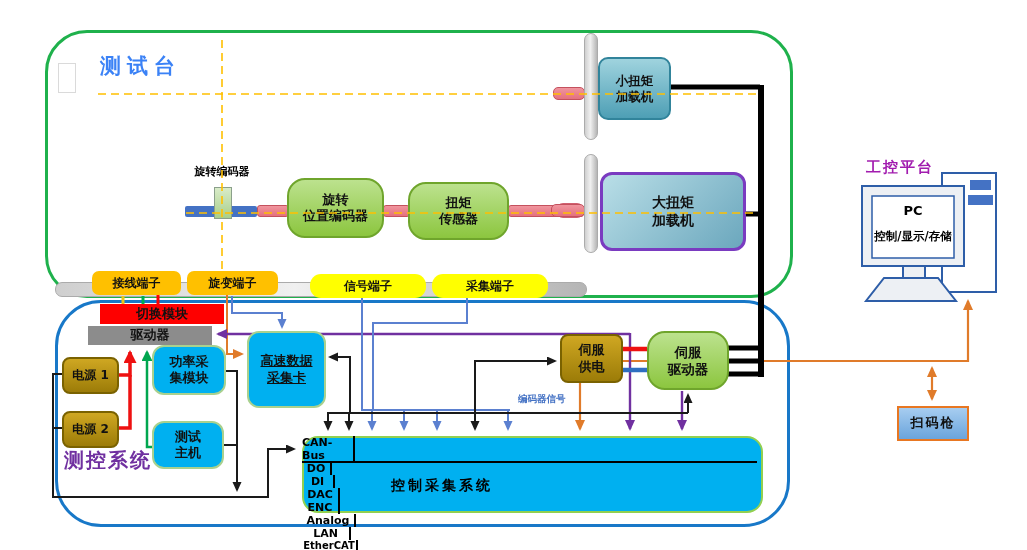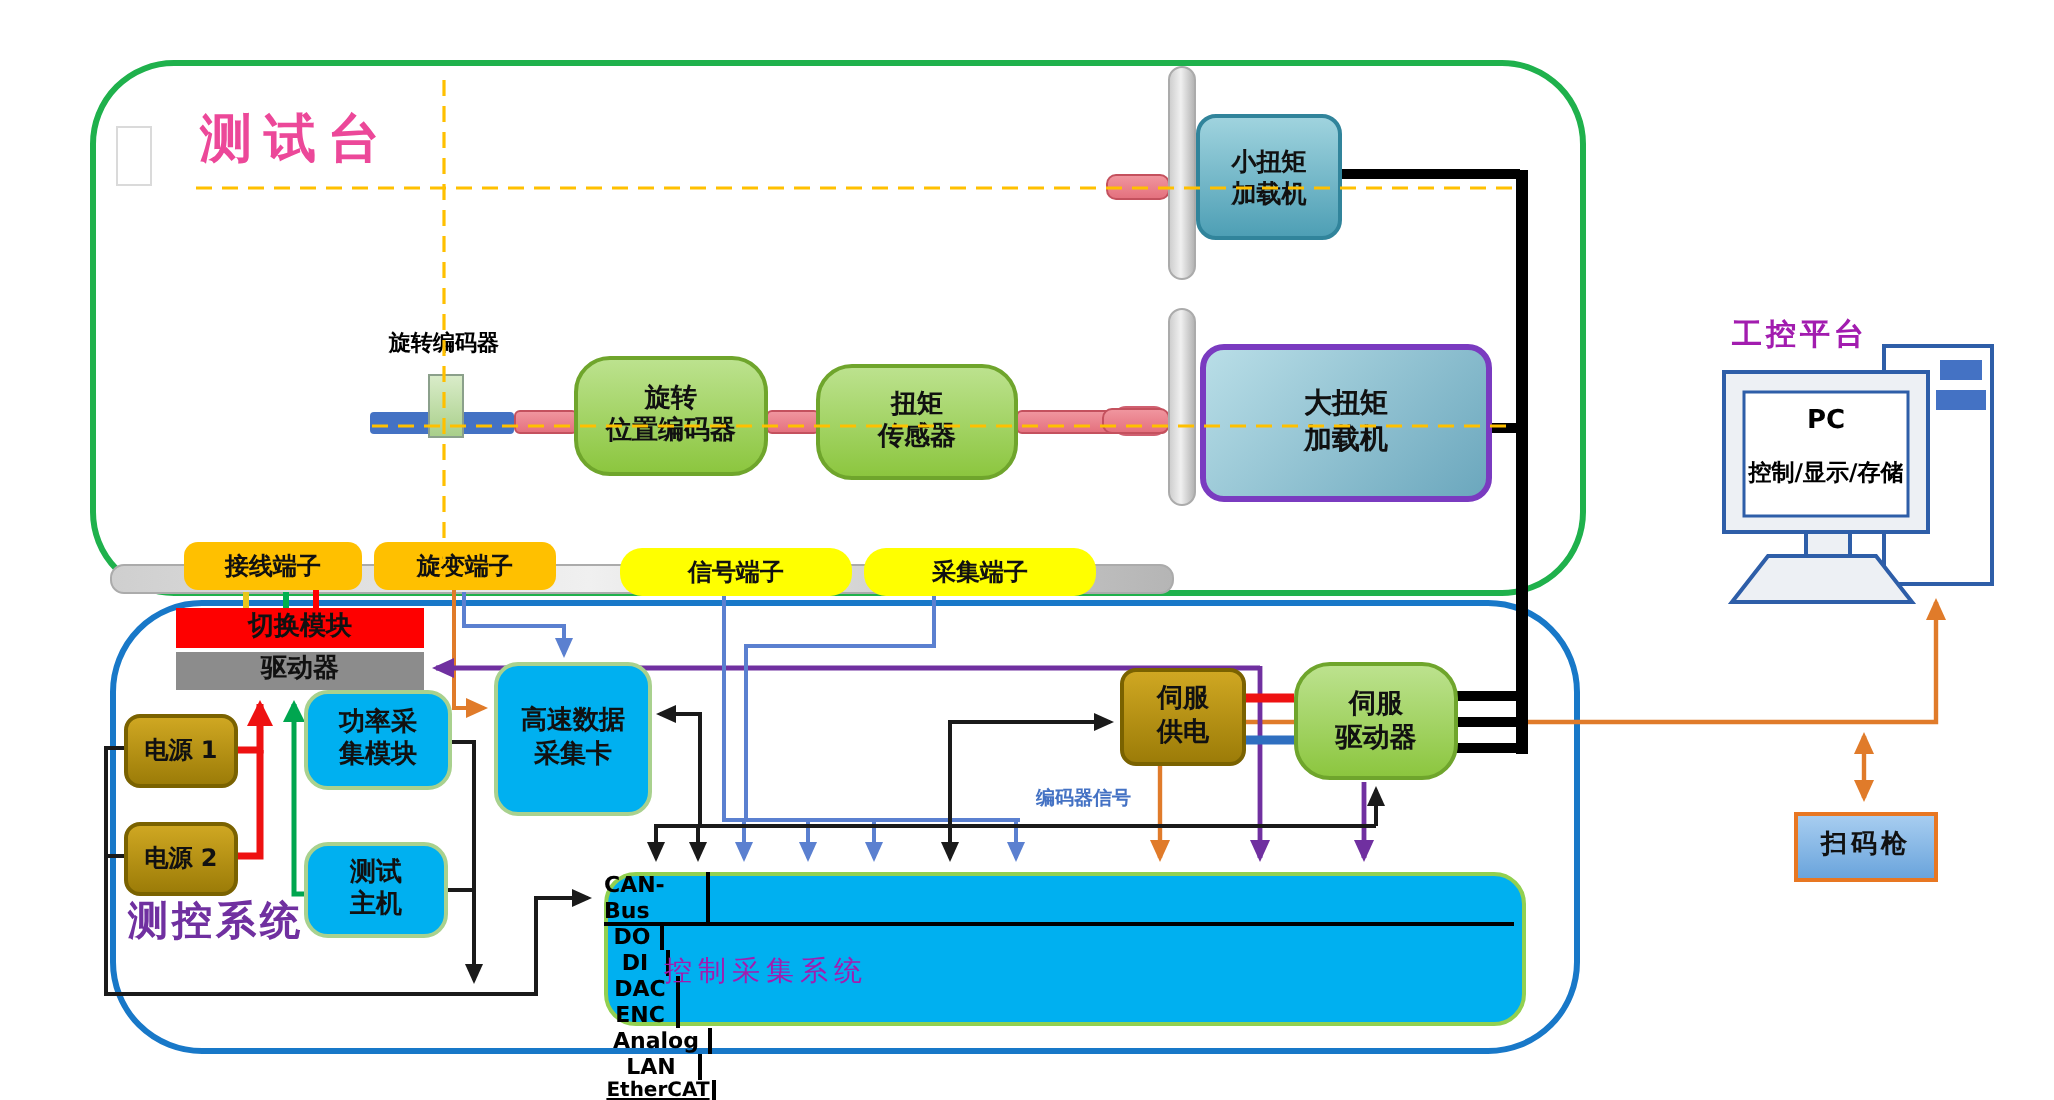--- a/index.html
+++ b/index.html
@@ -10,21 +10,21 @@
       font-weight:bold;color:#111;white-space:pre-line;line-height:1.25;}
   .container{border-style:solid;background:transparent;}
   .green-node{background:linear-gradient(180deg,#bce28e,#8cc63f);border:2px solid #6fa52c;border-radius:18px;}
   .blue-node{background:linear-gradient(180deg,#4e93e0,#2a63c8);border:2px solid #bfe3f5;border-radius:10px;}
   .teal-node{background:linear-gradient(180deg,#9fd3de,#4e9fb5);border:2px solid #31849b;border-radius:10px;}
   .bigteal-node{background:linear-gradient(135deg,#b9dee7,#6ba7bd);border:3px solid #7a3bc0;border-radius:12px;}
   .gold-node{background:linear-gradient(180deg,#cfa722,#9c7c08);border:2px solid #7a6200;border-radius:8px;}
   .cyan-node{background:#00b0f0;border:2px solid #a9d18e;border-radius:12px;}
   .orange-term{background:#ffc000;border-radius:7px;}
   .yellow-term{background:#ffff00;border-radius:11px;}
-  .red-bar{background:#fe0000;}
+  .red-bar{background:#fe0000;margin-left:12px;}
   .gray-bar{background:#8c8c8c;}
   .scan-node{background:linear-gradient(180deg,#a7cdf0,#6aa4dc);border:2px solid #e87722;}
   .shaft-pink{background:linear-gradient(180deg,#f0959e,#e4717e);border:1px solid #c4515e;border-radius:3px;}
   .shaft-blue{background:#4472c4;border-radius:2px;}
   .graybar{background:linear-gradient(90deg,#cfcfcf,#f0f0f0 45%,#b5b5b5);border:1px solid #ababab;border-radius:7px;}
   .cells{display:flex;flex-direction:column;}
   .cell{display:flex;align-items:center;justify-content:center;font-weight:bold;
         font-size:11px;color:#000;border-right:2px solid #000;box-sizing:border-box;}
   .cell:last-child{border-right:none;}
   svg{position:absolute;left:0;top:0;pointer-events:none;}
@@ -115,21 +115,21 @@
 
     <rect x="942" y="173" width="54" height="119" fill="#ffffff" stroke="#2e5ea8" stroke-width="2"></rect>
     <rect x="970" y="180" width="21" height="10" fill="#4472c4"></rect>
     <rect x="968" y="195" width="25" height="10" fill="#4472c4"></rect>
     <rect x="862" y="186" width="102" height="80" fill="#edf0f4" stroke="#2e5ea8" stroke-width="2"></rect>
     <rect x="872" y="196" width="82" height="62" fill="#ffffff" stroke="#2e5ea8" stroke-width="1.5"></rect>
     <rect x="903" y="266" width="22" height="12" fill="#edf0f4" stroke="#2e5ea8" stroke-width="2"></rect>
     <polygon points="884,278 938,278 956,301 866,301" fill="#edf0f4" stroke="#2e5ea8" stroke-width="2"></polygon>
   </svg>
 
-  <div class="abs" style="left:100px;top:52px;font-size:26px;font-weight:bold;letter-spacing:6px;color:#ec4899;">测试台</div>
+  <div class="abs" style="left:100px;top:52px;font-size:21px;font-weight:bold;letter-spacing:6px;color:#3b82f6;">测试台</div>
 
 
   <div class="abs shaft-blue" style="left:185px;top:206px;width:72px;height:11px;"></div>
   <div class="abs shaft-pink" style="left:257px;top:205px;width:32px;height:12px;"></div>
   <div class="abs shaft-pink" style="left:383px;top:205px;width:27px;height:12px;"></div>
   <div class="abs shaft-pink" style="left:508px;top:205px;width:76px;height:12px;"></div>
   <div class="abs" style="left:556px;top:203px;width:28px;height:15px;background:linear-gradient(180deg,#f6b6bd,#ec8b96);border:1px solid #d06070;border-radius:7px;"></div>
   <div class="abs shaft-pink" style="left:553px;top:87px;width:32px;height:13px;border-radius:5px;"></div>
   <div class="abs shaft-pink" style="left:551px;top:204px;width:34px;height:13px;border-radius:5px;"></div>
 
@@ -155,21 +155,21 @@
 
   <div class="abs bx red-bar" style="left:88px;top:304px;width:124px;height:20px;font-size:13px;">切换模块</div>
   <div class="abs bx gray-bar" style="left:88px;top:326px;width:124px;height:19px;font-size:13px;">驱动器</div>
 
   <div class="abs bx gold-node" style="left:62px;top:357px;width:57px;height:37px;font-size:12px;">电源 1</div>
   <div class="abs bx gold-node" style="left:62px;top:411px;width:57px;height:37px;font-size:12px;">电源 2</div>
   <div class="abs bx cyan-node" style="left:152px;top:345px;width:74px;height:50px;font-size:13px;">功率采
 集模块</div>
   <div class="abs bx cyan-node" style="left:152px;top:421px;width:72px;height:48px;font-size:13px;">测试
 主机</div>
-  <div class="abs bx cyan-node" style="left:247px;top:331px;width:79px;height:77px;font-size:13px;">高速数据
+  <div class="abs bx cyan-node" style="left:247px;top:331px;width:79px;height:77px;font-size:13px;text-decoration:underline;">高速数据
 采集卡</div>
   <div class="abs bx gold-node" style="left:560px;top:334px;width:63px;height:49px;font-size:13px;">伺服
 供电</div>
   <div class="abs bx green-node" style="left:647px;top:331px;width:82px;height:59px;font-size:13.5px;">伺服
 驱动器</div>
 
   <div class="abs" style="left:64px;top:447px;font-size:20px;font-weight:bold;color:#7030a0;letter-spacing:2px;">测控系统</div>
   <div class="abs" style="left:518px;top:393px;font-size:9.5px;font-weight:bold;color:#4472c4;">编码器信号</div>
 
   <div class="abs" style="left:302px;top:436px;width:461px;height:77px;background:#00b0f0;border:2.5px solid #92d050;border-radius:16px;"></div>
@@ -179,21 +179,21 @@
     <div class="cell" style="width:33px;">DI</div>
     <div class="cell" style="width:38px;">DAC</div>
     <div class="cell" style="width:38px;">ENC</div>
     <div class="cell" style="width:54px;">Analog</div>
     <div class="cell" style="width:49px;">LAN</div>
     <div class="cell" style="width:56px;font-size:10px;text-decoration:underline;">EtherCAT</div>
     <div class="cell" style="width:44px;">Rs485</div>
     <div class="cell" style="width:66px;"></div>
   </div>
   <div class="abs" style="left:302px;top:461px;width:455px;height:2px;background:#000;"></div>
-  <div class="abs" style="left:332px;top:477px;width:220px;text-align:left;font-size:14px;font-weight:normal;color:#a21caf;letter-spacing:3px;">控制采集系统</div>
+  <div class="abs" style="left:332px;top:477px;width:220px;text-align:center;font-size:14px;font-weight:bold;color:#000000;letter-spacing:3px;">控制采集系统</div>
 
   <div class="abs" style="left:866px;top:158px;font-size:15px;font-weight:bold;color:#a21caf;letter-spacing:2px;">工控平台</div>
   <div class="abs" style="left:872px;top:203px;width:82px;text-align:center;font-size:13px;font-weight:bold;color:#000;">PC</div>
   <div class="abs" style="left:870px;top:229px;width:86px;text-align:center;font-size:11.5px;font-weight:bold;color:#000;">控制/显示/存储</div>
   <div class="abs bx scan-node" style="left:897px;top:406px;width:72px;height:35px;font-size:13px;letter-spacing:2px;">扫码枪</div>
 
   <svg width="1027" height="550">
     <path d="M98,94 H757" stroke="#ffc000" stroke-width="1.6" stroke-dasharray="8,5" fill="none"></path>
     <path d="M222,40 V292" stroke="#ffc000" stroke-width="1.6" stroke-dasharray="8,5" fill="none"></path>
     <path d="M186,213 H757" stroke="#ffc000" stroke-width="1.6" stroke-dasharray="8,5" fill="none"></path>

